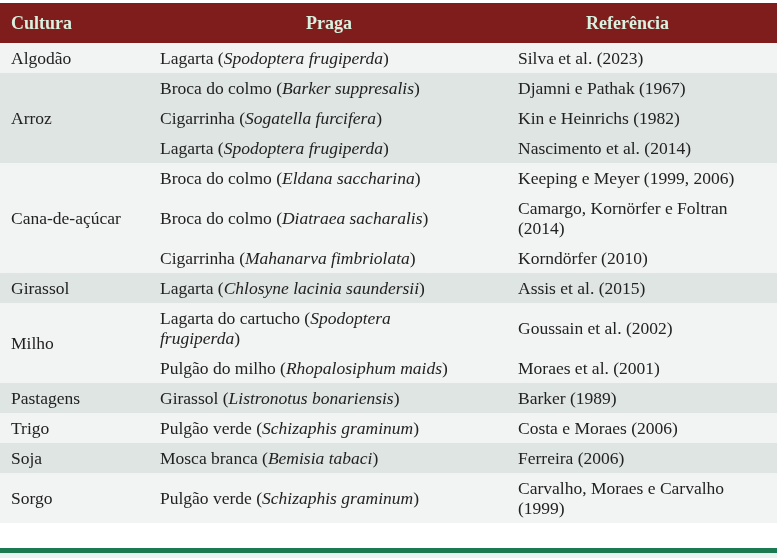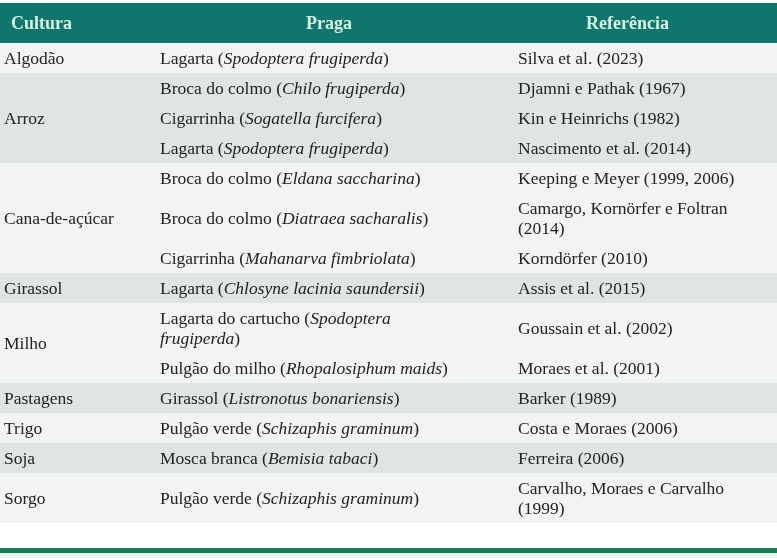--- a/index.html
+++ b/index.html
@@ -23,38 +23,38 @@
     }
     table {
       border-collapse: collapse;
       width: 777px;
       table-layout: fixed;
     }
     col.c1 { width: 150px; }
     col.c2 { width: 358px; }
     col.c3 { width: 269px; }
     thead th {
-      background: #0f766e;
+      background: #7f1d1d;
       color: #d9f2df;
       font-weight: bold;
       font-size: 18px;
       height: 40px;
       padding: 0;
       vertical-align: middle;
     }
     thead th.h1 { text-align: left; padding-left: 11px; }
     thead th.h2 { text-align: center; }
     thead th.h3 { text-align: center; padding-right: 30px; }
     tbody td {
       font-size: 17.5px;
       line-height: 20px;
       padding: 5px 0 5px 0;
       vertical-align: middle;
     }
-    tbody td.cult { padding-left: 4px; font-family: Liberation Serif, serif; }
+    tbody td.cult { padding-left: 11px; font-family: Liberation Serif, serif; }
     tbody td.praga { padding-left: 10px; padding-right: 6px; }
     tbody td.ref { padding-left: 10px; padding-right: 6px; }
     tr.bg-light td { background: #f2f4f3; }
     tr.bg-dark td { background: #dfe5e3; }
     i { font-style: italic; text-align: center; }
     .bottom-rule {
       position: absolute;
       left: 0;
       width: 777px;
       top: 548px;
@@ -90,21 +90,21 @@
     <tbody>
 
       <tr class="bg-light">
         <td class="cult">Algodão</td>
         <td class="praga"><span>Lagarta (</span><i>Spodoptera frugiperda</i><span>)</span></td>
         <td class="ref">Silva et al. (2023)</td>
       </tr>
 
       <tr class="bg-dark">
         <td class="cult" rowspan="3">Arroz</td>
-        <td class="praga"><span>Broca do colmo (</span><i>Chilo frugiperda</i><span>)</span></td>
+        <td class="praga"><span>Broca do colmo (</span><i>Barker suppresalis</i><span>)</span></td>
         <td class="ref">Djamni e Pathak (1967)</td>
       </tr>
       <tr class="bg-dark">
         <td class="praga"><span>Cigarrinha (</span><i>Sogatella furcifera</i><span>)</span></td>
         <td class="ref">Kin e Heinrichs (1982)</td>
       </tr>
       <tr class="bg-dark">
         <td class="praga"><span>Lagarta (</span><i>Spodoptera frugiperda</i><span>)</span></td>
         <td class="ref">Nascimento et al. (2014)</td>
       </tr>

